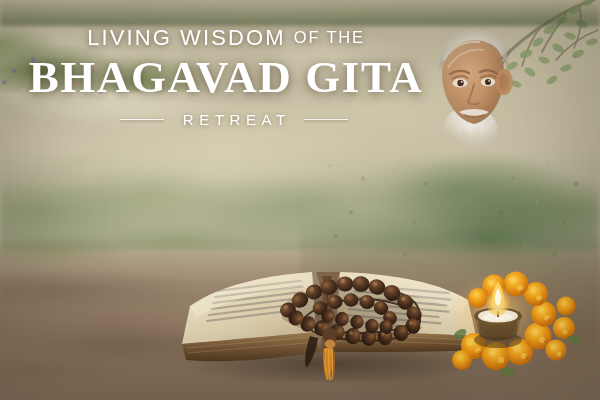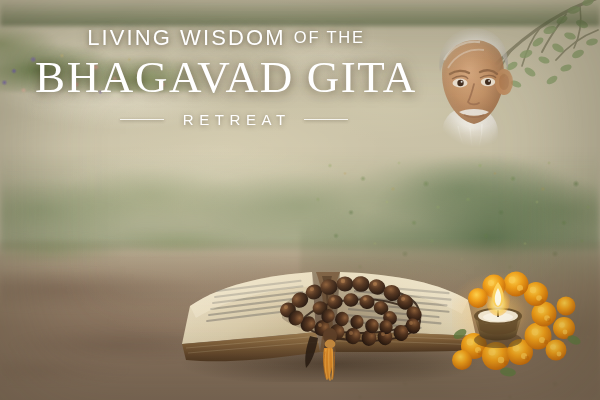--- a/index.html
+++ b/index.html
@@ -230,21 +230,21 @@
   }
   .eyebrow .small {
     font-size: 16.5px;
     letter-spacing: 1.8px;
     vertical-align: 2px;
   }
   .headline {
     display: block;
     margin-top: 6px;
     font-family: "Liberation Serif", serif;
-    font-weight: 400;
+    font-weight: 700;
     font-size: 45px;
     line-height: 1.02;
     letter-spacing: 1.6px;
     white-space: nowrap;
     text-shadow: 0 2px 8px rgba(60,46,28,.50), 0 0 18px rgba(60,46,28,.28);
   }
   .rule-row {
     display: flex;
     align-items: center;
     justify-content: center;

